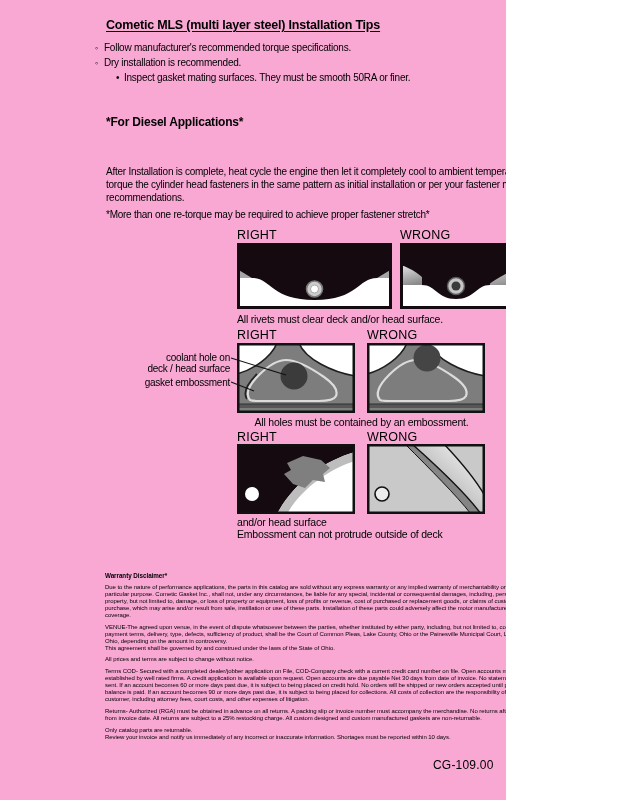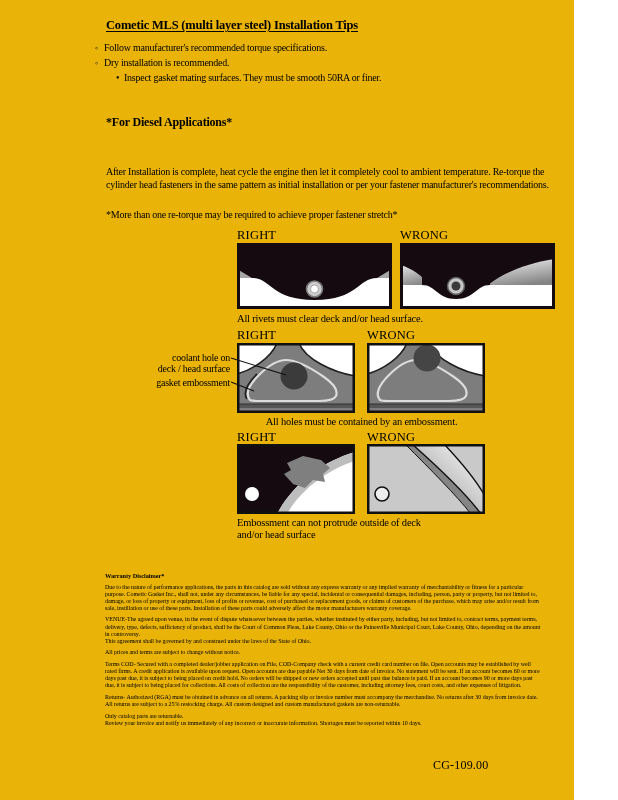--- a/index.html
+++ b/index.html
@@ -1,18 +1,18 @@
 <!DOCTYPE html>
 <html><head>
 <meta charset="utf-8">
 <style>
   html,body { margin:0; padding:0; background:#ffffff; }
   .page {
-    position:relative; width:574px; height:800px; background:#eab308;
-    font-family:Liberation Serif, serif; color:#000; overflow:hidden;
+    position:relative; width:506px; height:800px; background:#f9a8d4;
+    font-family:Liberation Sans, sans-serif; color:#000; overflow:hidden;
   }
   .title {
     position:absolute; left:106px; top:18px; font-size:12.5px; font-weight:700;
     letter-spacing:-0.2px; text-decoration:underline; text-underline-offset:2px; margin:0;
   }
   .tips { position:absolute; left:95px; top:41px; font-size:10px; letter-spacing:-0.25px; line-height:13.8px; }
   .tip-row { white-space:nowrap; }
   .tip-row .marker { display:inline-block; width:9px; font-size:9px; }
   .sub-row { margin-left:21px; white-space:nowrap; }
   .sub-row .marker { display:inline-block; width:8px; font-size:10px; }
@@ -173,22 +173,22 @@
       <path d="M38,0 C64,26 89,51 104,70 L114,70 C98,48 72,22 45,0 Z" fill="#858585"></path>
       <path d="M45,0 C72,24 98,48 114,70 L118,70 L118,52 C110,38 94,18 77,0 Z" fill="url(#gradBand)"></path>
       <path d="M45,0 C72,24 98,48 114,70" stroke="#111111" stroke-width="1.4" fill="none"></path>
       <path d="M77,0 C94,18 110,38 118,52" stroke="#111111" stroke-width="1.4" fill="none"></path>
       <path d="M38,0 C64,26 89,51 104,70" stroke="#111111" stroke-width="1" fill="none"></path>
       <circle cx="15" cy="50" r="7" fill="#ededed" stroke="#111111" stroke-width="1.6"></circle>
       <rect x="1.25" y="1.25" width="115.5" height="67.5" fill="none" stroke="#111111" stroke-width="2.5"></rect>
     </svg>
 
     <div class="cap cap3">
+      <div>and/or head surface</div>
       <div>Embossment can not protrude outside of deck</div>
-      <div>and/or head surface</div>
     </div>
   </div>
 
   <div class="disclaimer">
     <h3>Warranty Disclaimer*</h3>
     <p>Due to the nature of performance applications, the parts in this catalog are sold without any express warranty or any implied warranty of merchantability or fitness for a particular purpose.  Cometic Gasket Inc., shall not, under any circumstances, be liable for any special, incidental or consequential damages, including, person, party or property, but not limited to, damage, or loss of property or equipment, loss of profits or revenue, cost of purchased or replacement goods, or claims of customers of the purchase, which may arise and/or result from sale, instillation or use of these parts.  Installation of these parts could adversely affect the motor manufacturers warranty coverage.</p>
     <p class="gap">VENUE-The agreed upon venue, in the event of dispute whatsoever between the parties, whether instituted by either party, including, but not limited to, contract terms, payment terms, delivery, type, defects, sufficiency of product, shall be the Court of Common Pleas, Lake County, Ohio or the Painesville Municipal Court, Lake County, Ohio, depending on the amount in controversy.</p>
     <p>This agreement shall be governed by and construed under the laws of the State of Ohio.</p>
     <p class="gap">All prices and terms are subject to change without notice.</p>
     <p class="gap">Terms COD- Secured with a completed dealer/jobber application on File, COD-Company check with a current credit card number on file.  Open accounts may be established by well rated firms.  A credit application is available upon request.  Open accounts are due payable Net 30 days from date of invoice.  No statement will be sent.  If an account becomes 60 or more days past due, it is subject to being placed on credit hold.  No orders will be shipped or new orders accepted until past due balance is paid.  If an account becomes 90 or more days past due, it is subject to being placed for collections.  All costs of collection are the responsibility of the customer, including attorney fees, court costs, and other expenses of litigation.</p>

